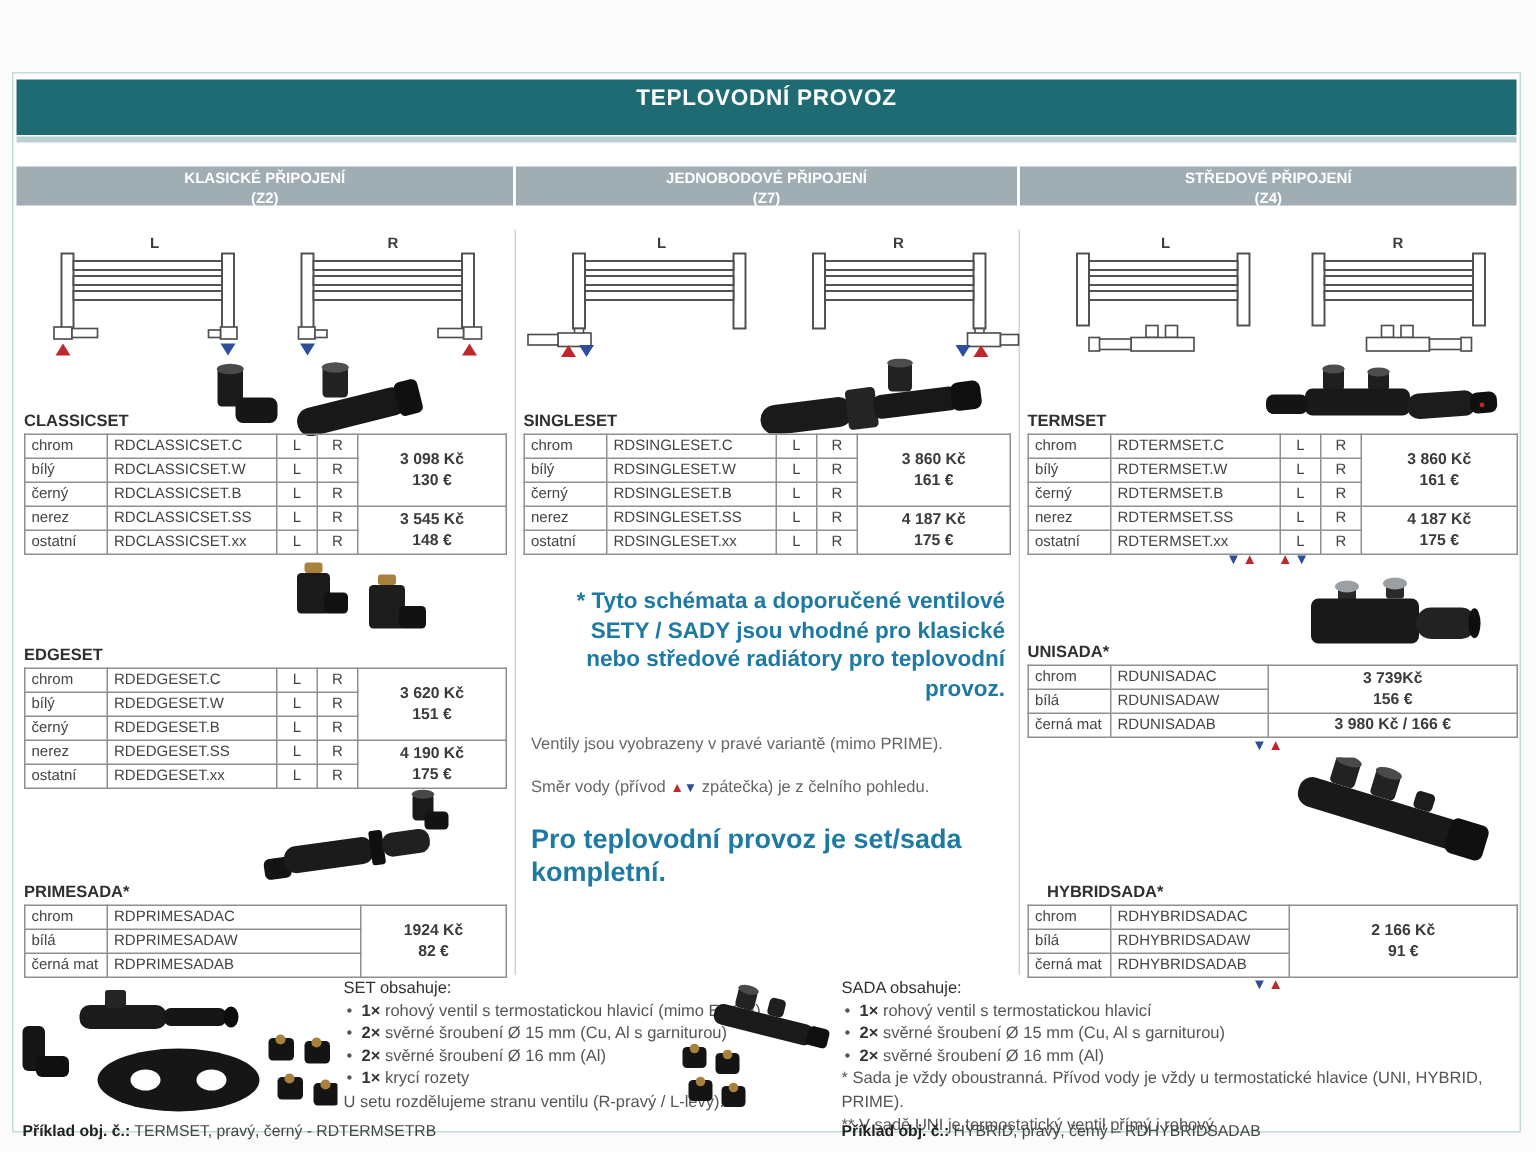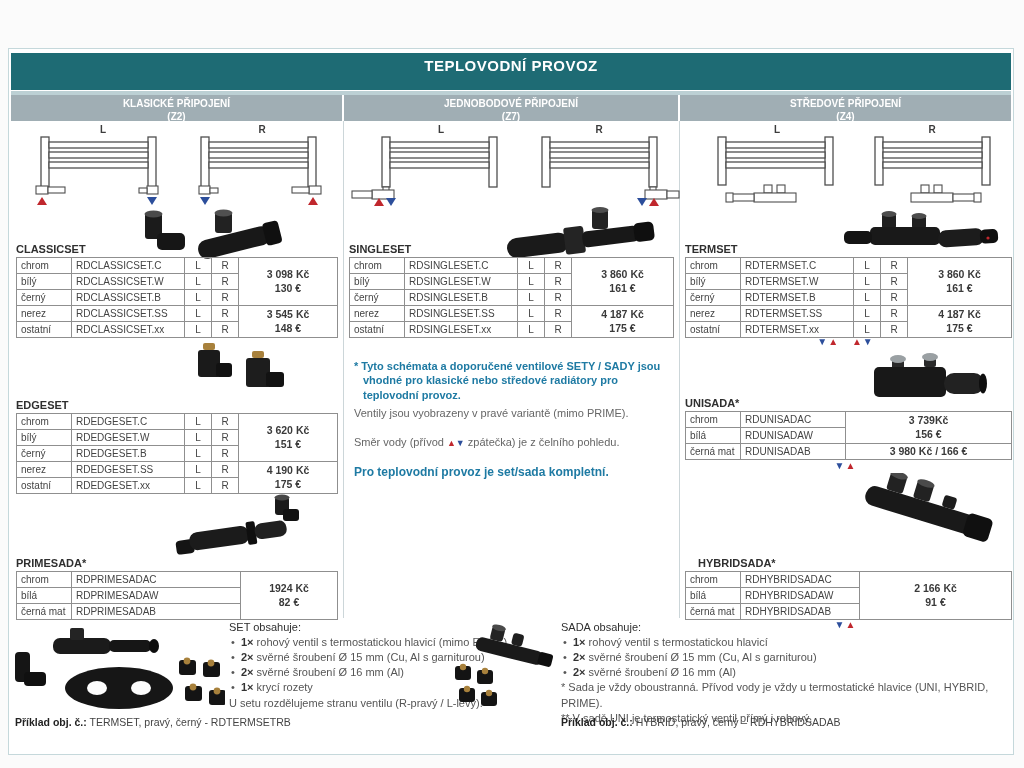--- a/index.html
+++ b/index.html
@@ -1,20 +1,20 @@
 <!DOCTYPE html>
 <html><head>
 <meta charset="utf-8">
 <style>
   html,body{margin:0;padding:0;}
   body{width:1024px;height:768px;background:#fbfbfb;font-family:"Liberation Sans",sans-serif;position:relative;color:#3d3d3d;}
   .frame{position:absolute;left:8px;top:48px;width:1006px;height:707px;background:#fff;border:1px solid #c5d8db;box-sizing:border-box;}
   .titlebar{margin:4px 2px 1px 2px;height:37px;background:#1e6b74;color:#fff;font-weight:bold;font-size:15px;text-align:center;line-height:25px;letter-spacing:.5px;}
   .strip{height:4px;background:#bcd0d4;margin:0 2px;}
-  .hdrs{display:flex;margin:0 2px;border-radius:10px;}
+  .hdrs{display:flex;margin:16px 2px;border-radius:10px;}
   .hdr{background:#a0aeb4;color:#fff;font-weight:bold;font-size:10px;text-align:center;padding:2px 0 0 0;line-height:1.3;height:26px;box-sizing:border-box;}
   .h1{width:331px;margin-right:2px;}
   .h2{width:334px;margin-right:2px;}
   .h3{flex:1;}
   .cols{display:flex;margin:0 2px;height:497px;}
   .col{position:relative;box-sizing:border-box;overflow:visible;}
   .c1{width:333px;border-right:1px solid #ccd6d9;}
   .c2{width:336px;border-right:1px solid #ccd6d9;}
   .c3{flex:1;}
   .ab{position:absolute;}
@@ -22,23 +22,23 @@
   table.pt{border-collapse:collapse;font-size:10px;color:#444;table-layout:fixed;}
   .pt td{border:1px solid #8f8f8f;padding:0 4px;height:15px;line-height:14px;white-space:nowrap;overflow:hidden;}
   .pt .colr{width:46px;}
   .pt .code{width:104px;}
   .pt .lr{width:26px;text-align:center;padding:0;}
   .pt .price{text-align:center;font-weight:bold;font-size:10.5px;line-height:1.25;color:#3a3a3a;}
   .au{color:#c0272d;}
   .ad{color:#2c4e9b;}
   .arrowrow{width:100%;text-align:center;font-size:10px;line-height:10px;}
   .arrowrow .pair{letter-spacing:1px;}
-  .note1{color:#1e7aa3;font-weight:bold;font-size:11px;line-height:1.3;padding-left:9px;text-indent:-9px;margin-bottom:4px;}
+  .note1{color:#1e7aa3;font-weight:bold;font-size:15px;line-height:1.3;padding-left:9px;text-indent:-9px;margin-bottom:20px;text-align:right;}
   .noteg{color:#666;font-size:11px;line-height:1.3;margin-bottom:15px;}
-  .note4{color:#1e7aa3;font-weight:bold;font-size:12px;line-height:1.25;}
+  .note4{color:#1e7aa3;font-weight:bold;font-size:18px;line-height:1.25;}
   .bband{position:relative;height:146px;margin:0 2px;}
   .btitle{font-weight:normal;font-size:11px;color:#2f2f2f;line-height:1.35;}
   .bitem{font-size:11px;color:#555;line-height:1.38;padding-left:12px;position:relative;}
   .bitem::before{content:"\2022";position:absolute;left:2px;color:#555;}
   .bitem b{color:#333;}
   .bnote{font-size:11px;color:#555;line-height:1.38;}
   .bex{font-size:10.5px;color:#444;}
   .bex b{color:#222;}
   .dlab{font-family:"Liberation Sans",sans-serif;font-weight:bold;font-size:10px;fill:#3c3c3c;text-anchor:middle;}
   .ln rect{stroke:#4f4f4f;fill:#fff;stroke-width:1.3;}

